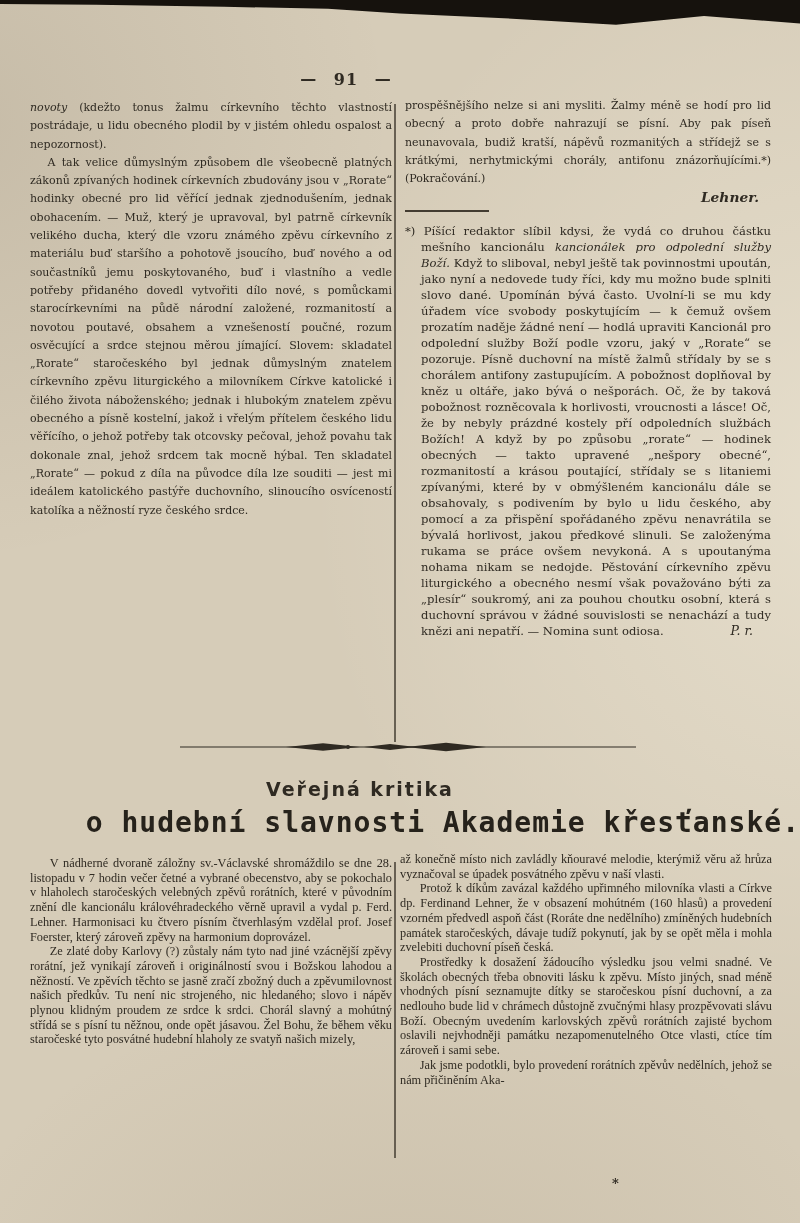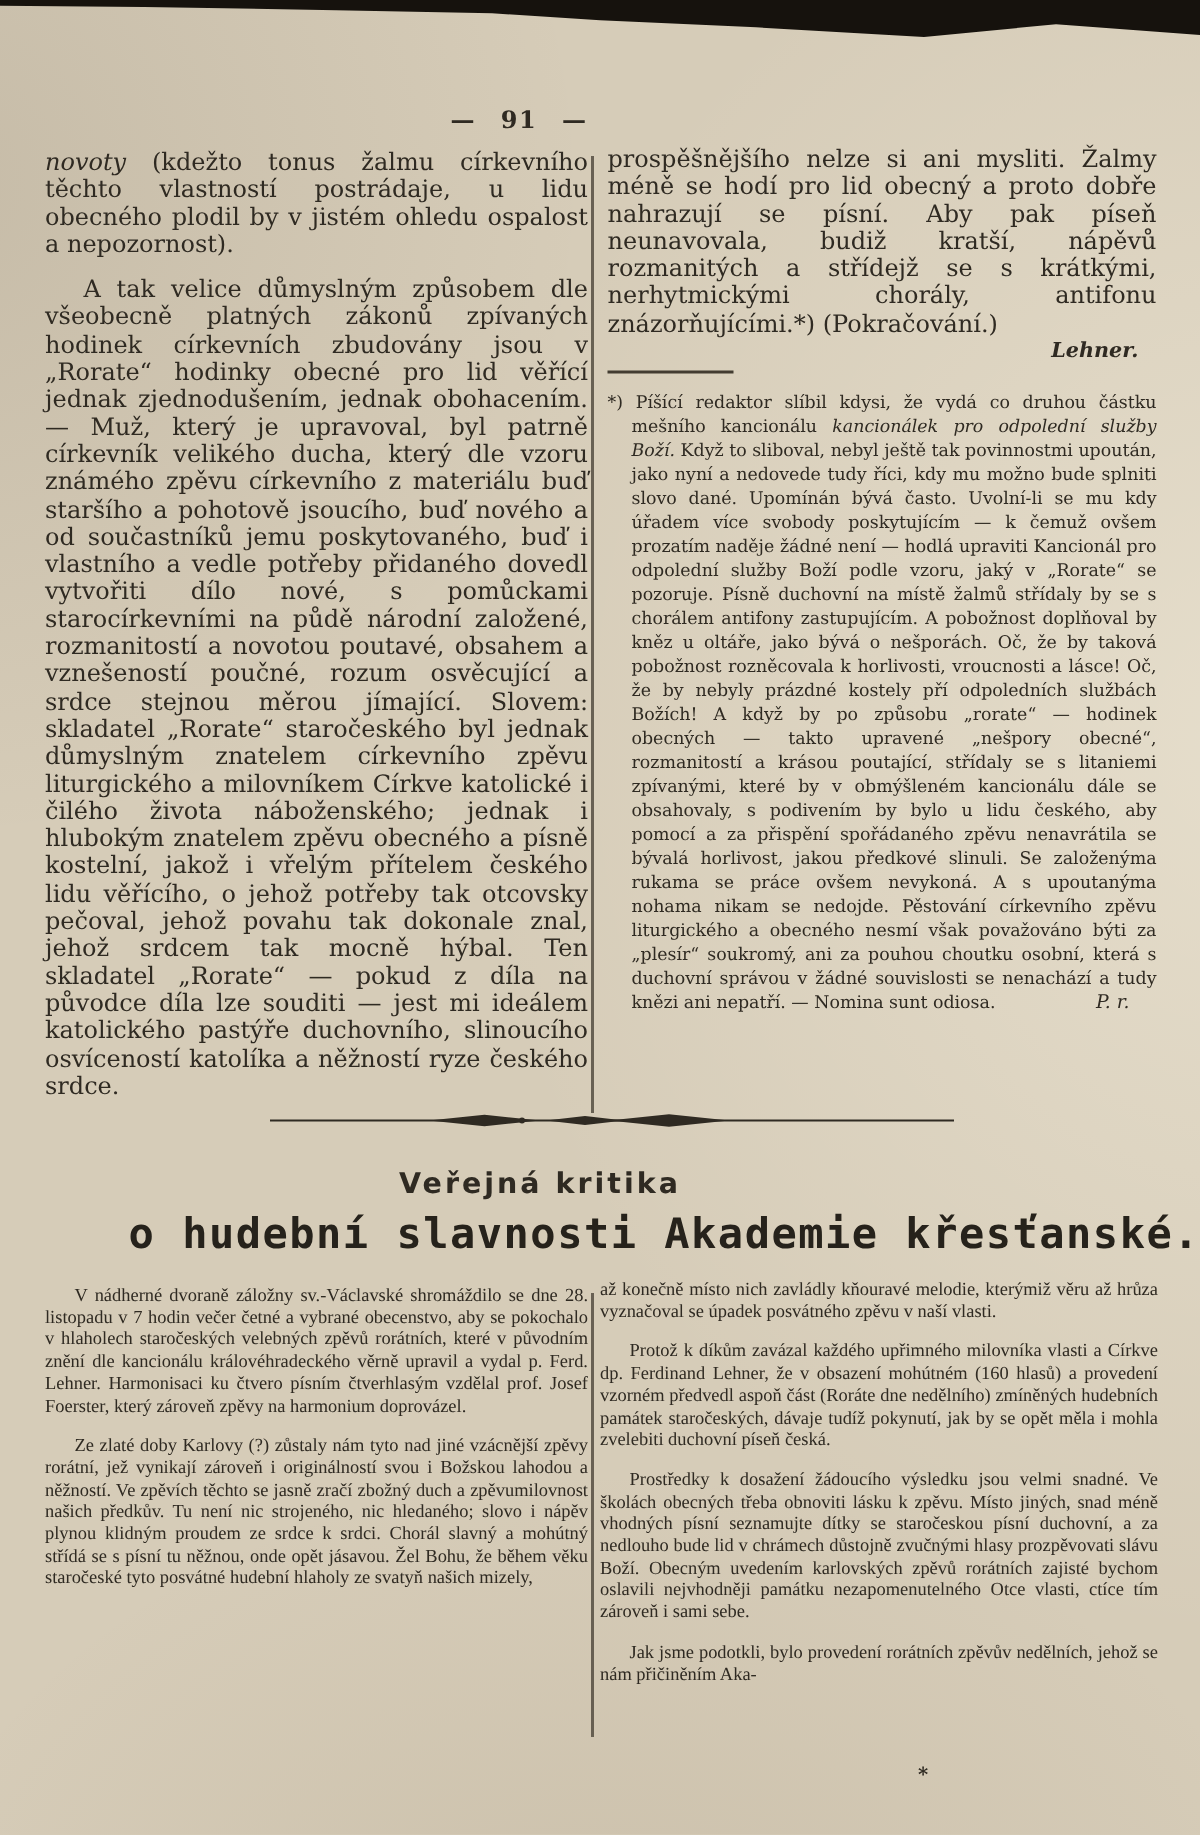--- a/index.html
+++ b/index.html
@@ -19,21 +19,21 @@
   }
   .scan-band{
     position:absolute;left:0;top:0;width:800px;height:26px;background:var(--scan);
     clip-path:polygon(0 0,100% 0,100% 90%,88% 62%,77% 95%,63% 70%,50% 52%,41% 34%,28% 26%,12% 18%,0 15%);
   }
   .pagenum{
     position:absolute;left:0;top:70px;width:692px;text-align:center;
     font-size:16px;font-weight:bold;letter-spacing:1px;word-spacing:10px;
   }
   .col{position:absolute;text-align:justify;}
-  .t-body{font-size:16px;line-height:18.3px;}
+  .t-body{font-size:11px;line-height:18.3px;}
   .t-small{font-size:11.6px;line-height:16px;}
   .t-lower{font-family:"Liberation Serif", serif;font-size:12.3px;line-height:14.7px;}
   .indent{text-indent:1.6em;}
   .col-top-left{left:30px;top:99px;width:362px;}
   .col-top-right{left:405px;top:97px;width:366px;}
   .col-low-left{left:30px;top:856px;width:362px;}
   .col-low-right{left:400px;top:852px;width:372px;}
   .vrule{position:absolute;width:1.5px;background:var(--rule);opacity:.75;}
   .vrule-top{left:394px;top:104px;height:638px;}
   .vrule-low{left:394px;top:862px;height:296px;}
@@ -47,21 +47,21 @@
   .kicker{
     position:absolute;left:0;top:778px;width:720px;text-align:center;
     font-family:"DejaVu Sans", sans-serif;font-weight:bold;font-size:19px;letter-spacing:2px;
   }
   .big-title{
     position:absolute;left:0;top:806px;width:800px;text-align:right;
     font-family:"DejaVu Sans Mono", monospace;font-weight:bold;
     font-size:28px;letter-spacing:1px;white-space:nowrap;color:#26221b;
   }
   .footmark{position:absolute;left:612px;top:1176px;font-size:13px;font-weight:bold;}
-  p + p{margin-top:12px;}
+  p + p{margin-top:0;}
 </style>
 </head>
 <body>
 
 <div class="scan-band"></div>
 
 <div class="pagenum">— 91 —</div>
 
 <div class="col col-top-left">
   <p class="t-body"><span class="lead-italic">novoty</span><span> (kdežto tonus žalmu církevního těchto vlastností postrádaje, u lidu obecného plodil by v jistém ohledu ospalost a nepozornost).</span></p>

